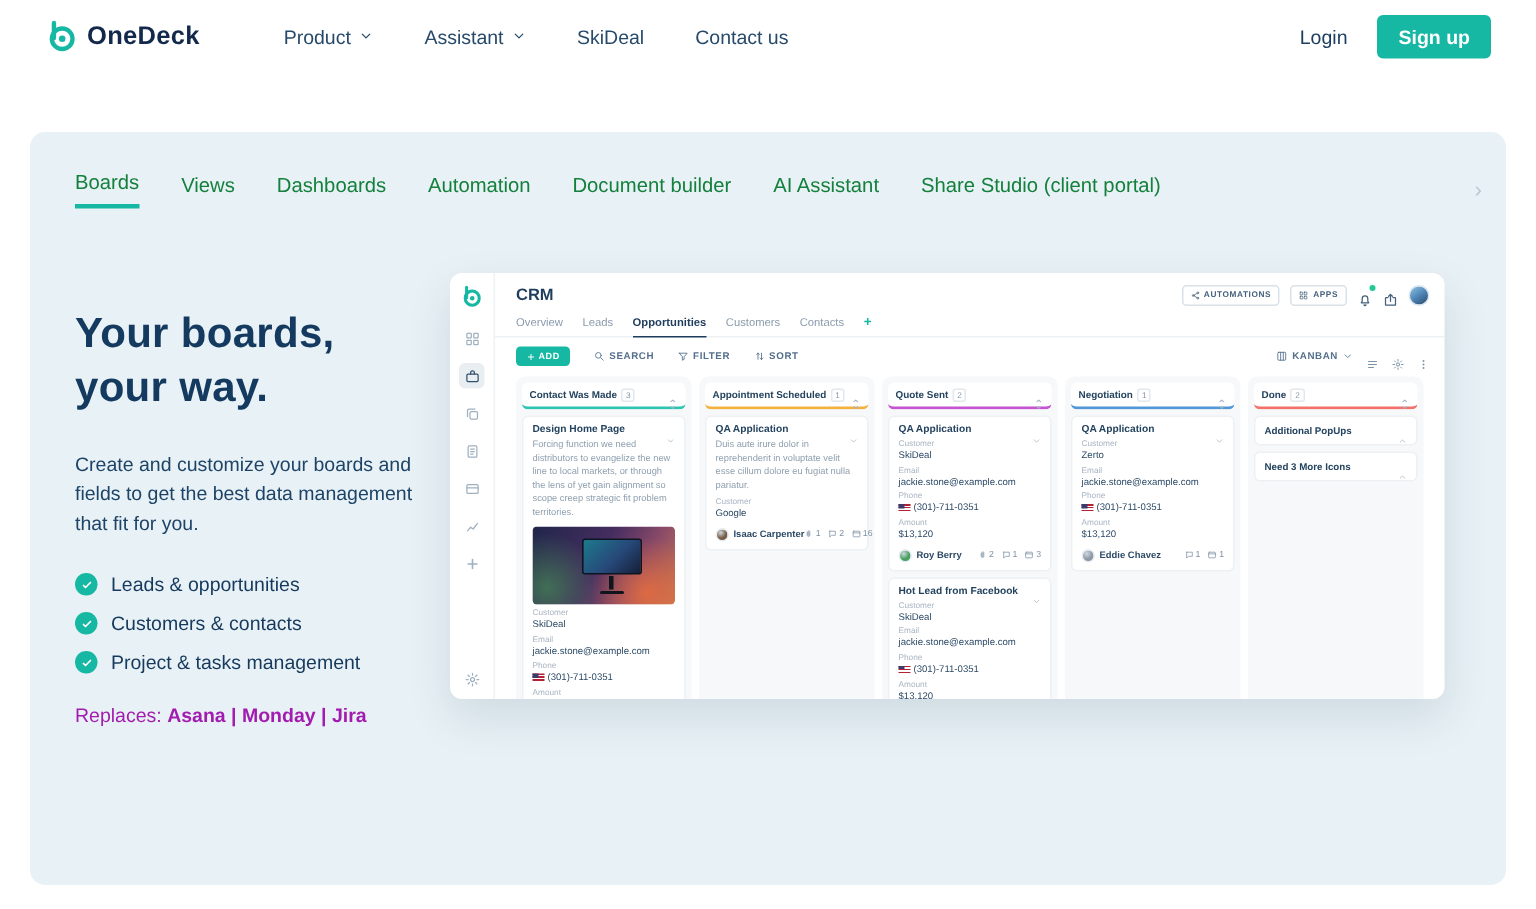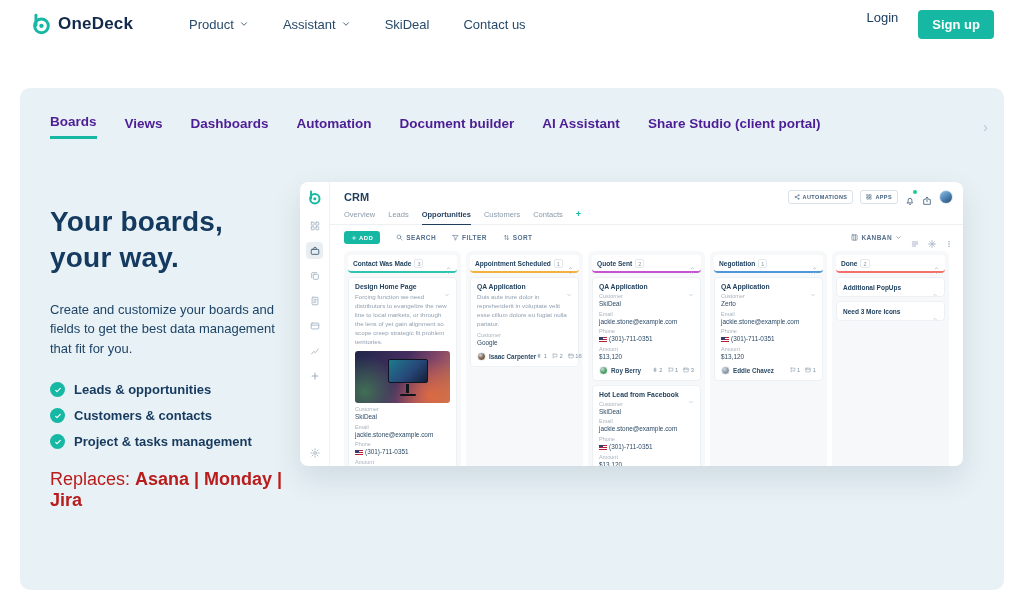--- a/index.html
+++ b/index.html
@@ -7,42 +7,42 @@
     font-family:"Liberation Sans", sans-serif; -webkit-font-smoothing:antialiased; }
 
   
   .navbar { display:flex; align-items:center; height:48px; padding:0 30px; background:#fff; }
   .brand { display:flex; align-items:center; gap:6px; }
   .brand .logo-mark { width:22px; height:22px; }
   .brand-name { font-size:17px; font-weight:800; color:#12294b; letter-spacing:.2px; }
   .nav-links { display:flex; align-items:center; gap:34px; margin-left:56px; }
   .nav-link { display:flex; align-items:center; gap:5px; font-size:13px; color:#274a6b; cursor:pointer; }
   .nav-link .icon { width:10px; height:10px; color:#274a6b; }
-  .nav-right { margin-left:auto; display:flex; align-items:flex-start; gap:20px; }
+  .nav-right { margin-left:auto; display:flex; align-items:center; gap:20px; }
   .login-link { font-size:13px; color:#1d3d61; cursor:pointer; }
   .signup-btn { background:#16b8a3; color:#fff; font-size:13px; font-weight:600;
     padding:7px 14px; border-radius:4px; border:none; cursor:pointer; }
 
   
   .section { position:relative; margin:40px 20px 0; height:502px; background:#e8f1f5; border-radius:10px; }
 
   .feature-tabs { display:flex; align-items:center; gap:28px; padding:26px 0 0 30px; }
-  .feature-tab { font-size:13.5px; font-weight:700; color:#4c1d95; padding-bottom:7px; cursor:pointer; white-space:nowrap; }
+  .feature-tab { font-size:13.5px; font-weight:400; color:#15803d; padding-bottom:7px; cursor:pointer; white-space:nowrap; }
   .feature-tab.active { border-bottom:3px solid #16b8a3; }
   .tabs-arrow { position:absolute; right:16px; top:30px; font-size:15px; color:#b8c9d3; cursor:pointer; }
 
   .hero { position:absolute; left:30px; top:96px; width:250px;margin-top:20px; }
   .hero-title { font-size:28px; line-height:1.28; font-weight:800; color:#143a60; letter-spacing:.2px; }
   .hero-desc { margin-top:24px; font-size:13px; line-height:1.5; color:#1d4467; }
-  .checklist { margin-top:24px; list-style:none; display:flex; flex-direction:column; gap:11px;font-weight:bold; }
+  .checklist { margin-top:24px; list-style:none; display:flex; flex-direction:column; gap:11px; }
   .check-item { display:flex; align-items:center; gap:9px; font-size:13px; color:#16395e; }
   .check-circle { width:15px; height:15px; min-width:15px; border-radius:50%; background:#16b8a3;
     display:flex; align-items:center; justify-content:center; }
   .check-circle .icon { width:8px; height:8px; color:#fff; }
-  .replaces { margin-top:20px; font-size:18px; color:#b91c1c; }
+  .replaces { margin-top:20px; font-size:13px; color:#a21caf; }
   .replaces b { font-weight:800; }
   .cta-btn { margin-top:26px; background:#16b8a3; color:#fff; border:none; border-radius:5px;
     font-size:13px; font-weight:600; padding:10px 16px; cursor:pointer; }
 
   
   .app { position:absolute; left:280px; top:94px; width:663px; height:284px; background:#fff;
     border-radius:8px; box-shadow:0 12px 30px rgba(20,55,90,.12); overflow:hidden; }
 
   .rail { position:absolute; left:0; top:0; bottom:0; width:30px; border-right:1px solid #eef2f5;
     display:flex; flex-direction:column; align-items:center; padding-top:8px; }

